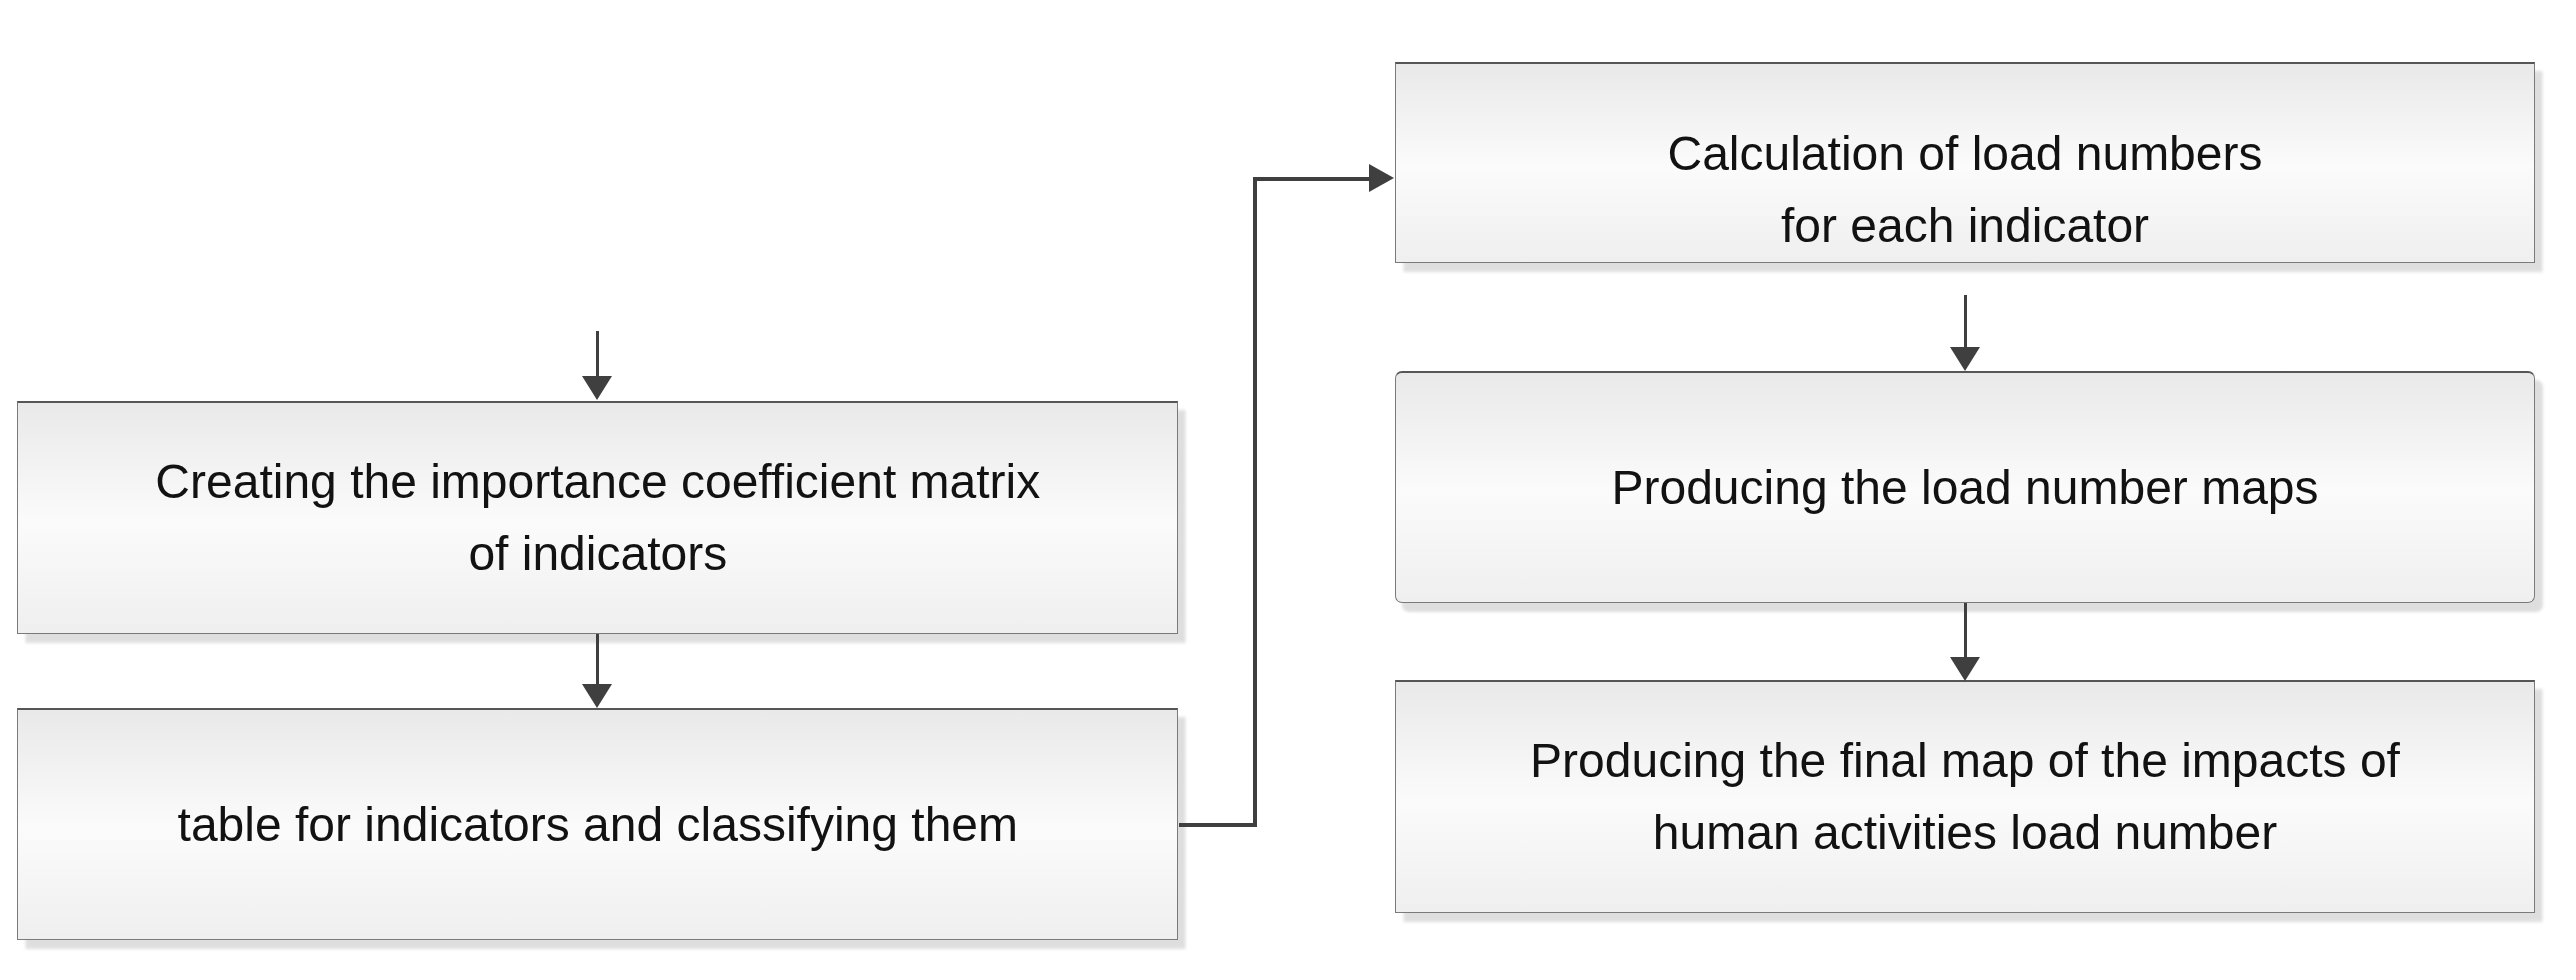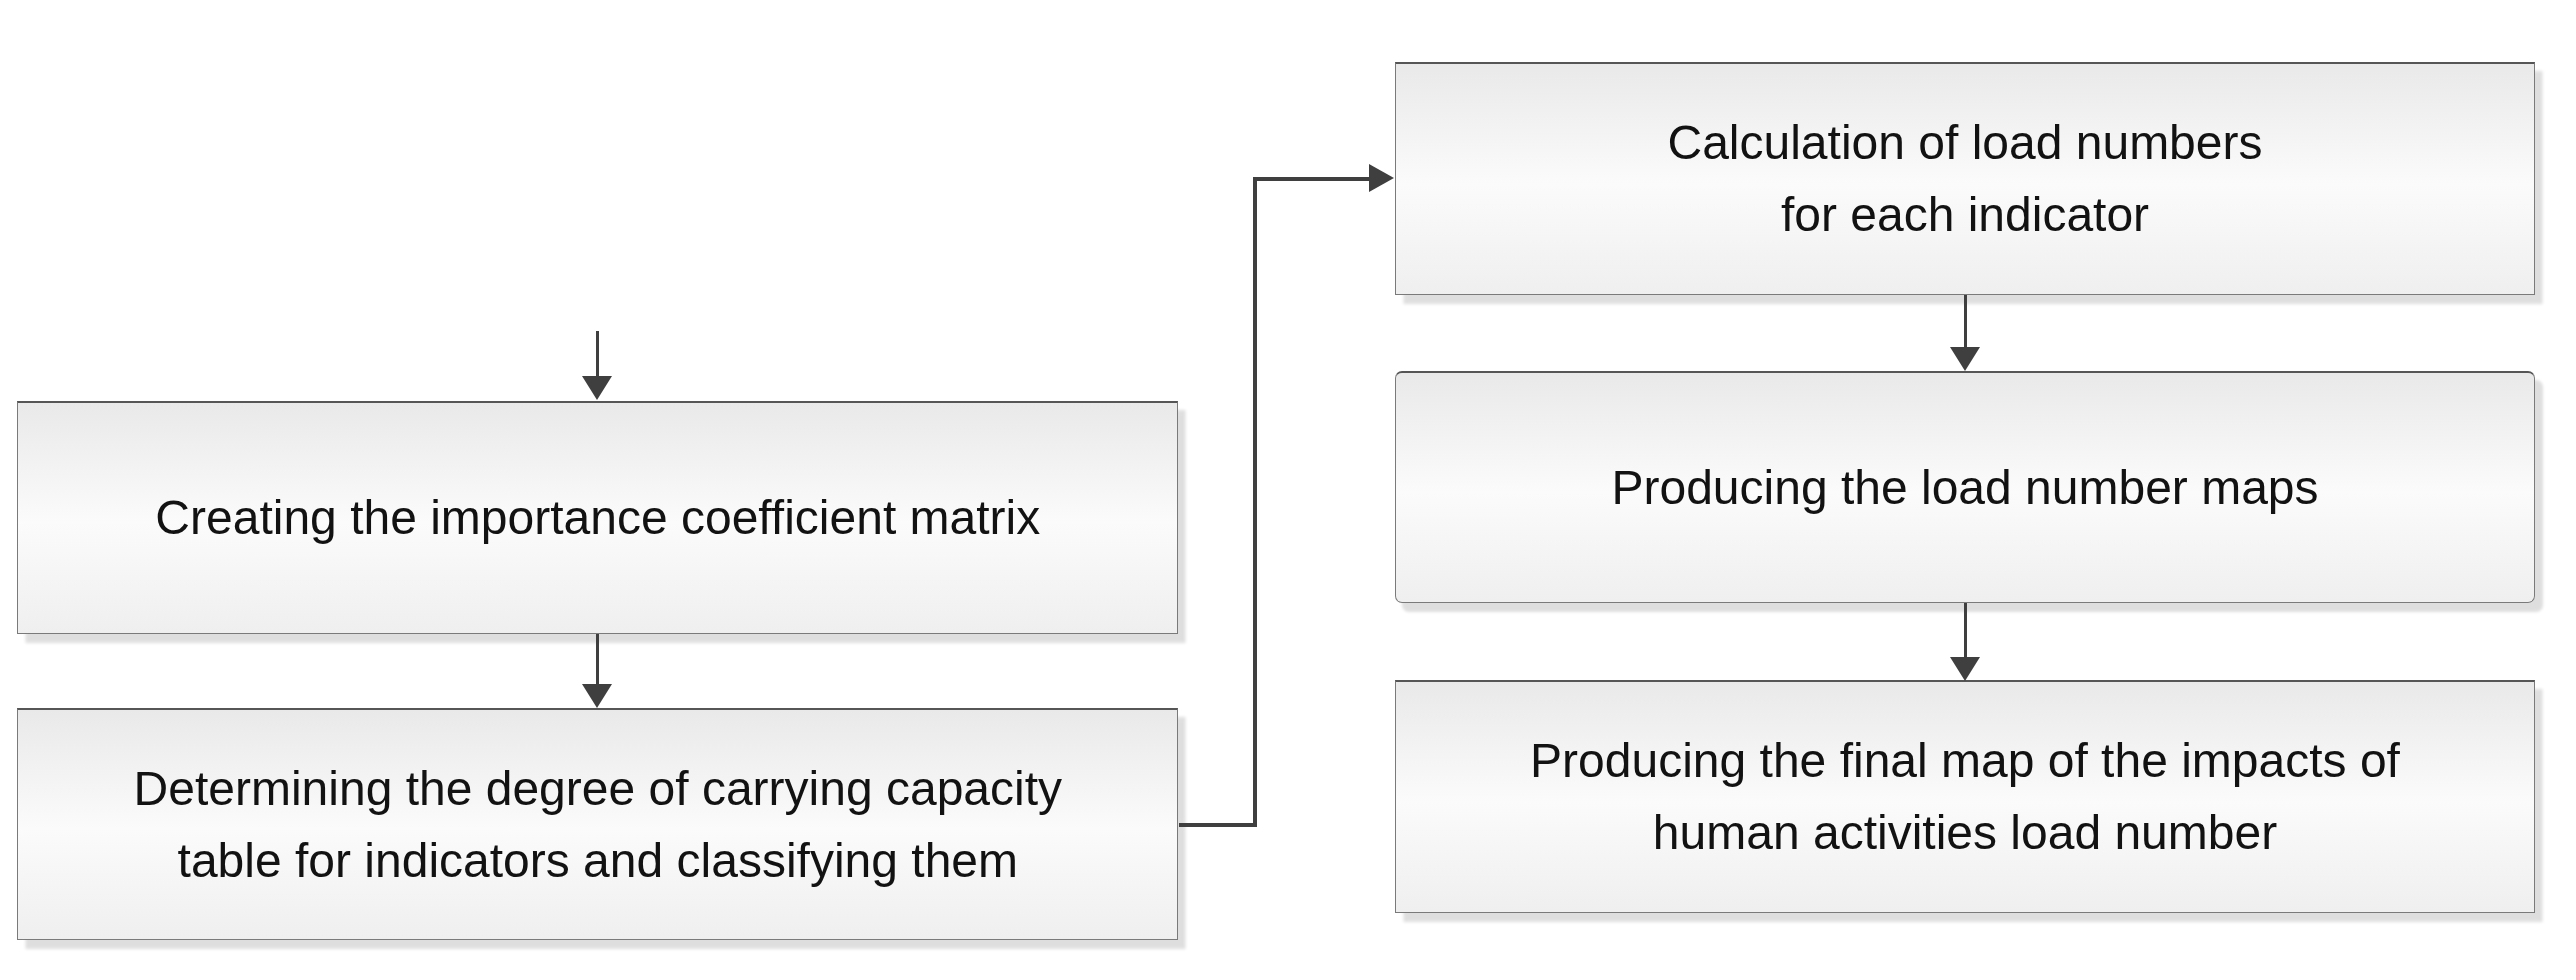--- a/index.html
+++ b/index.html
@@ -26,21 +26,21 @@
     color:var(--text-color,#111);
     font-size:48px; line-height:72px;
   }
   .flow-box .line { display:block; white-space:nowrap; }
 
   
   .box-1 { left:17.3px;   top:22.6px;  width:1161px; height:309px; }
   .box-2 { left:17.3px;   top:401px; width:1161px; height:233px;text-align:right; }
   .box-3 { left:17.3px;   top:708px; width:1161px; height:232px; }
   
-  .box-4 { left:1395px; top:62px;  width:1140px; height:233px; }
+  .box-4 { left:1395px; top:62px;  width:1140px; height:201px;justify-content:flex-end; }
   .box-5 { left:1395px; top:371px; width:1140px; height:232px;border-radius:7px; }
   .box-6 { left:1395px; top:680px; width:1140px; height:233px; }
 
   
   .varrow { position:absolute; width:30px; }
   .varrow .shaft {
     position:absolute; left:13.6px; top:0; bottom:22.6px; width:3px;
     background:var(--line-color,#3f3f3f);
   }
   .varrow .head {
@@ -69,24 +69,24 @@
   }
 </style>
 </head>
 <body>
 
 <div class="stage">
 
 
   <div class="flow-box box-2">
     <span class="line">Creating the importance coefficient matrix</span>
+    <span class="line">of indicators</span>
   </div>
 
   <div class="flow-box box-3">
-    <span class="line">Determining the degree of carrying capacity</span>
     <span class="line">table for indicators and classifying them</span>
   </div>
 
   <div class="flow-box box-4">
     <span class="line">Calculation of load numbers</span>
     <span class="line">for each indicator</span>
   </div>
 
   <div class="flow-box box-5">
     <span class="line">Producing the load number maps</span>

